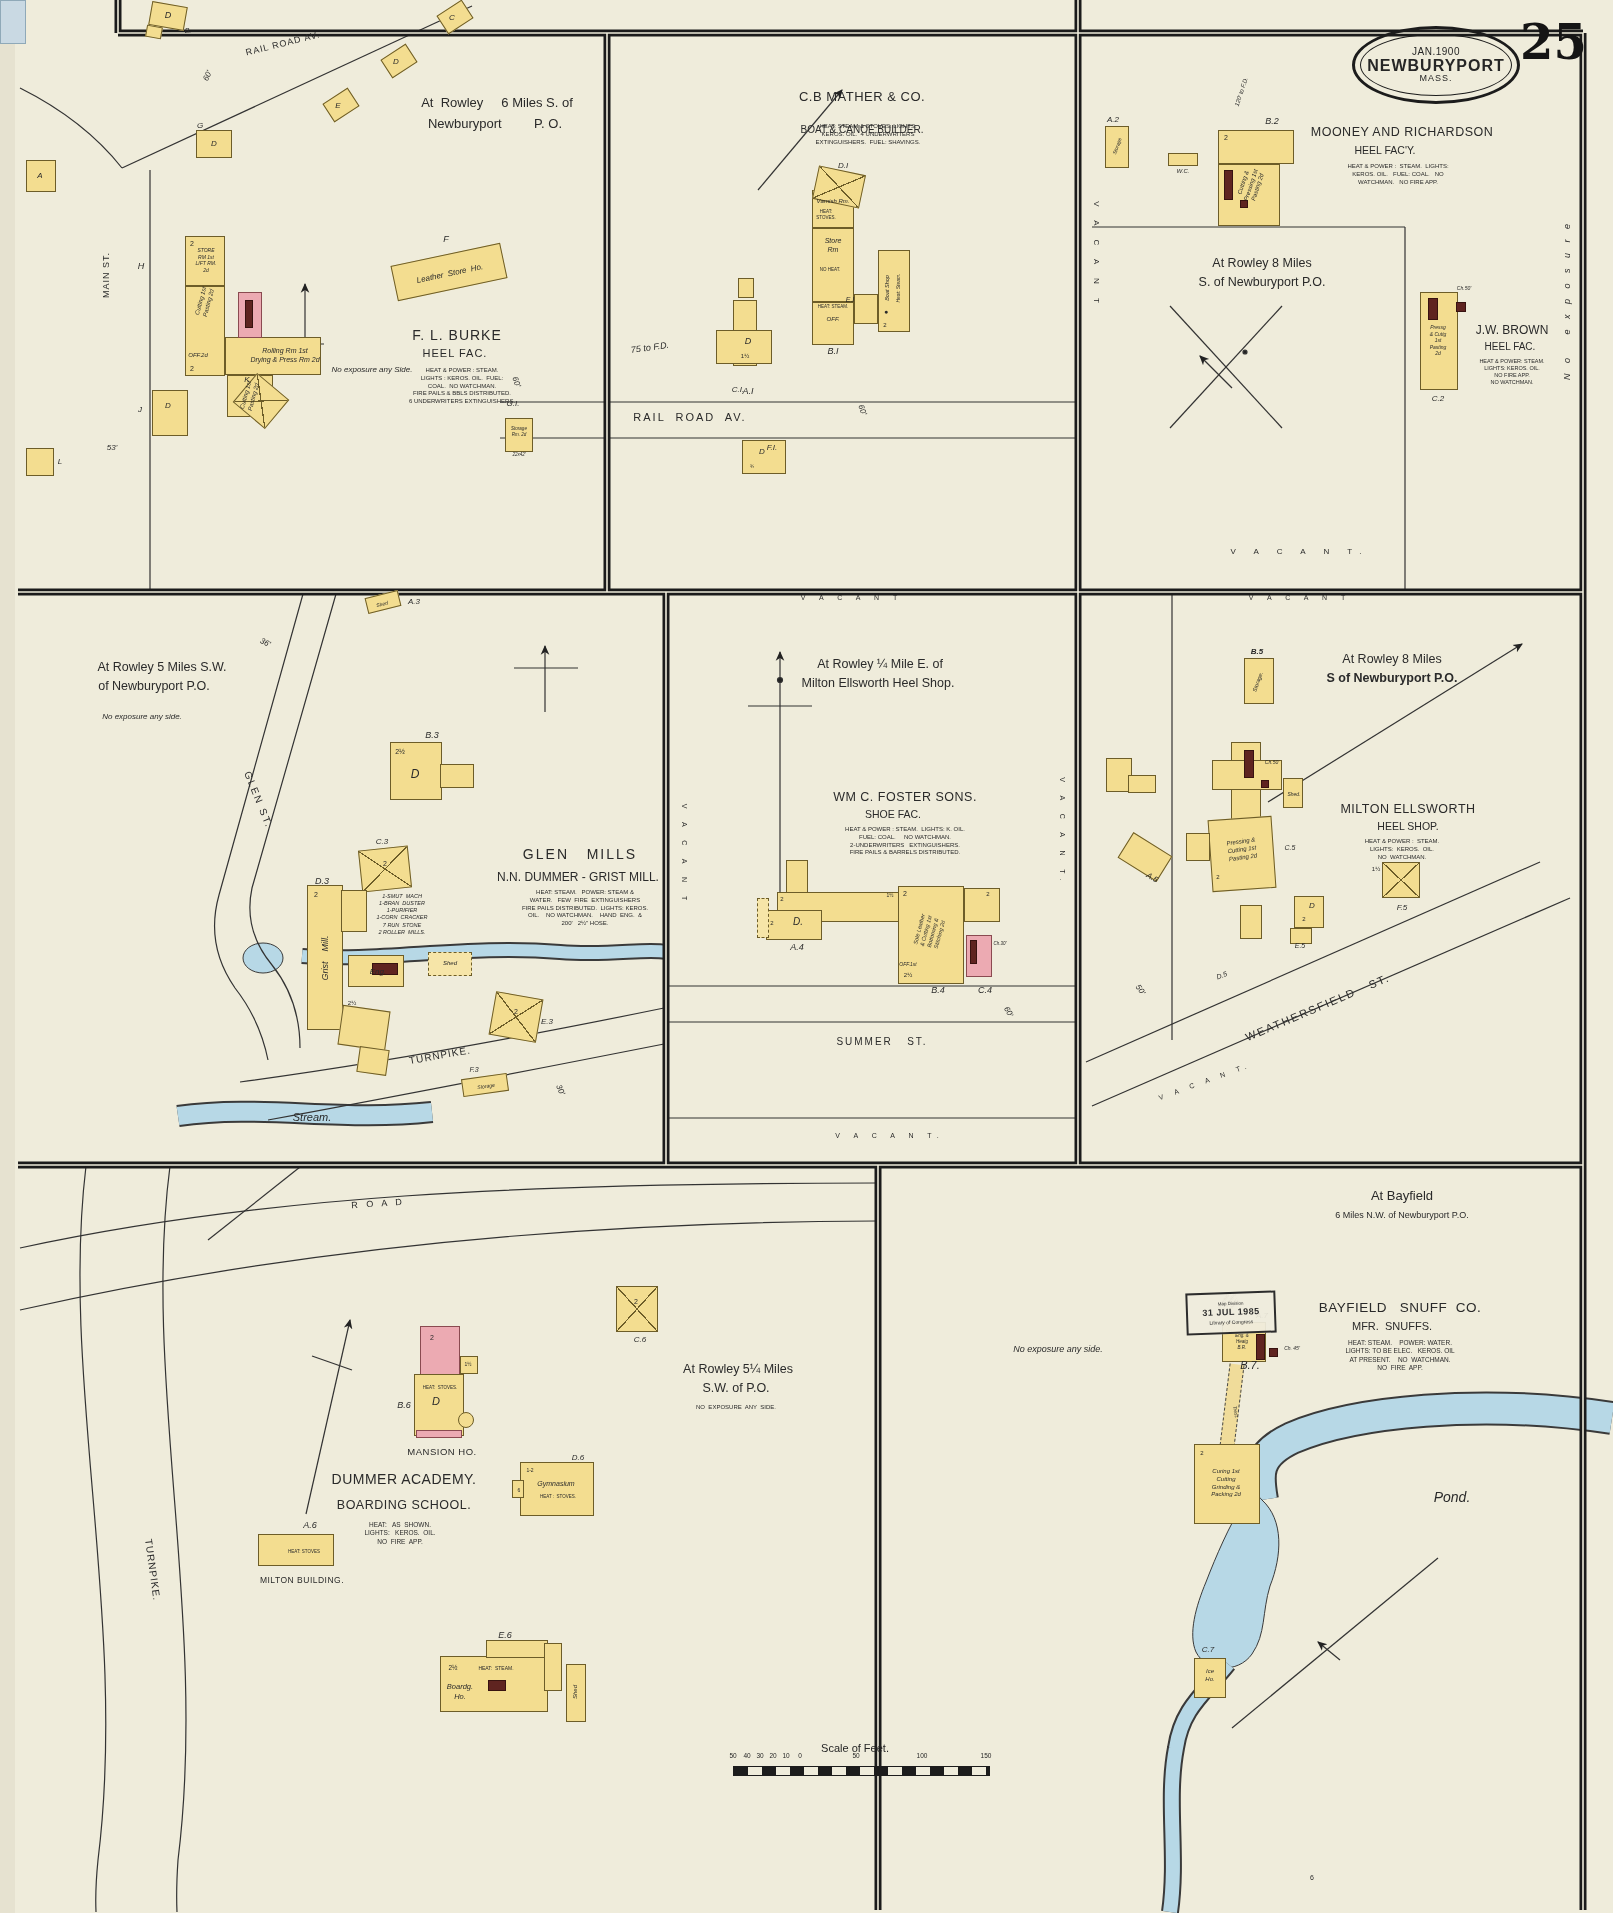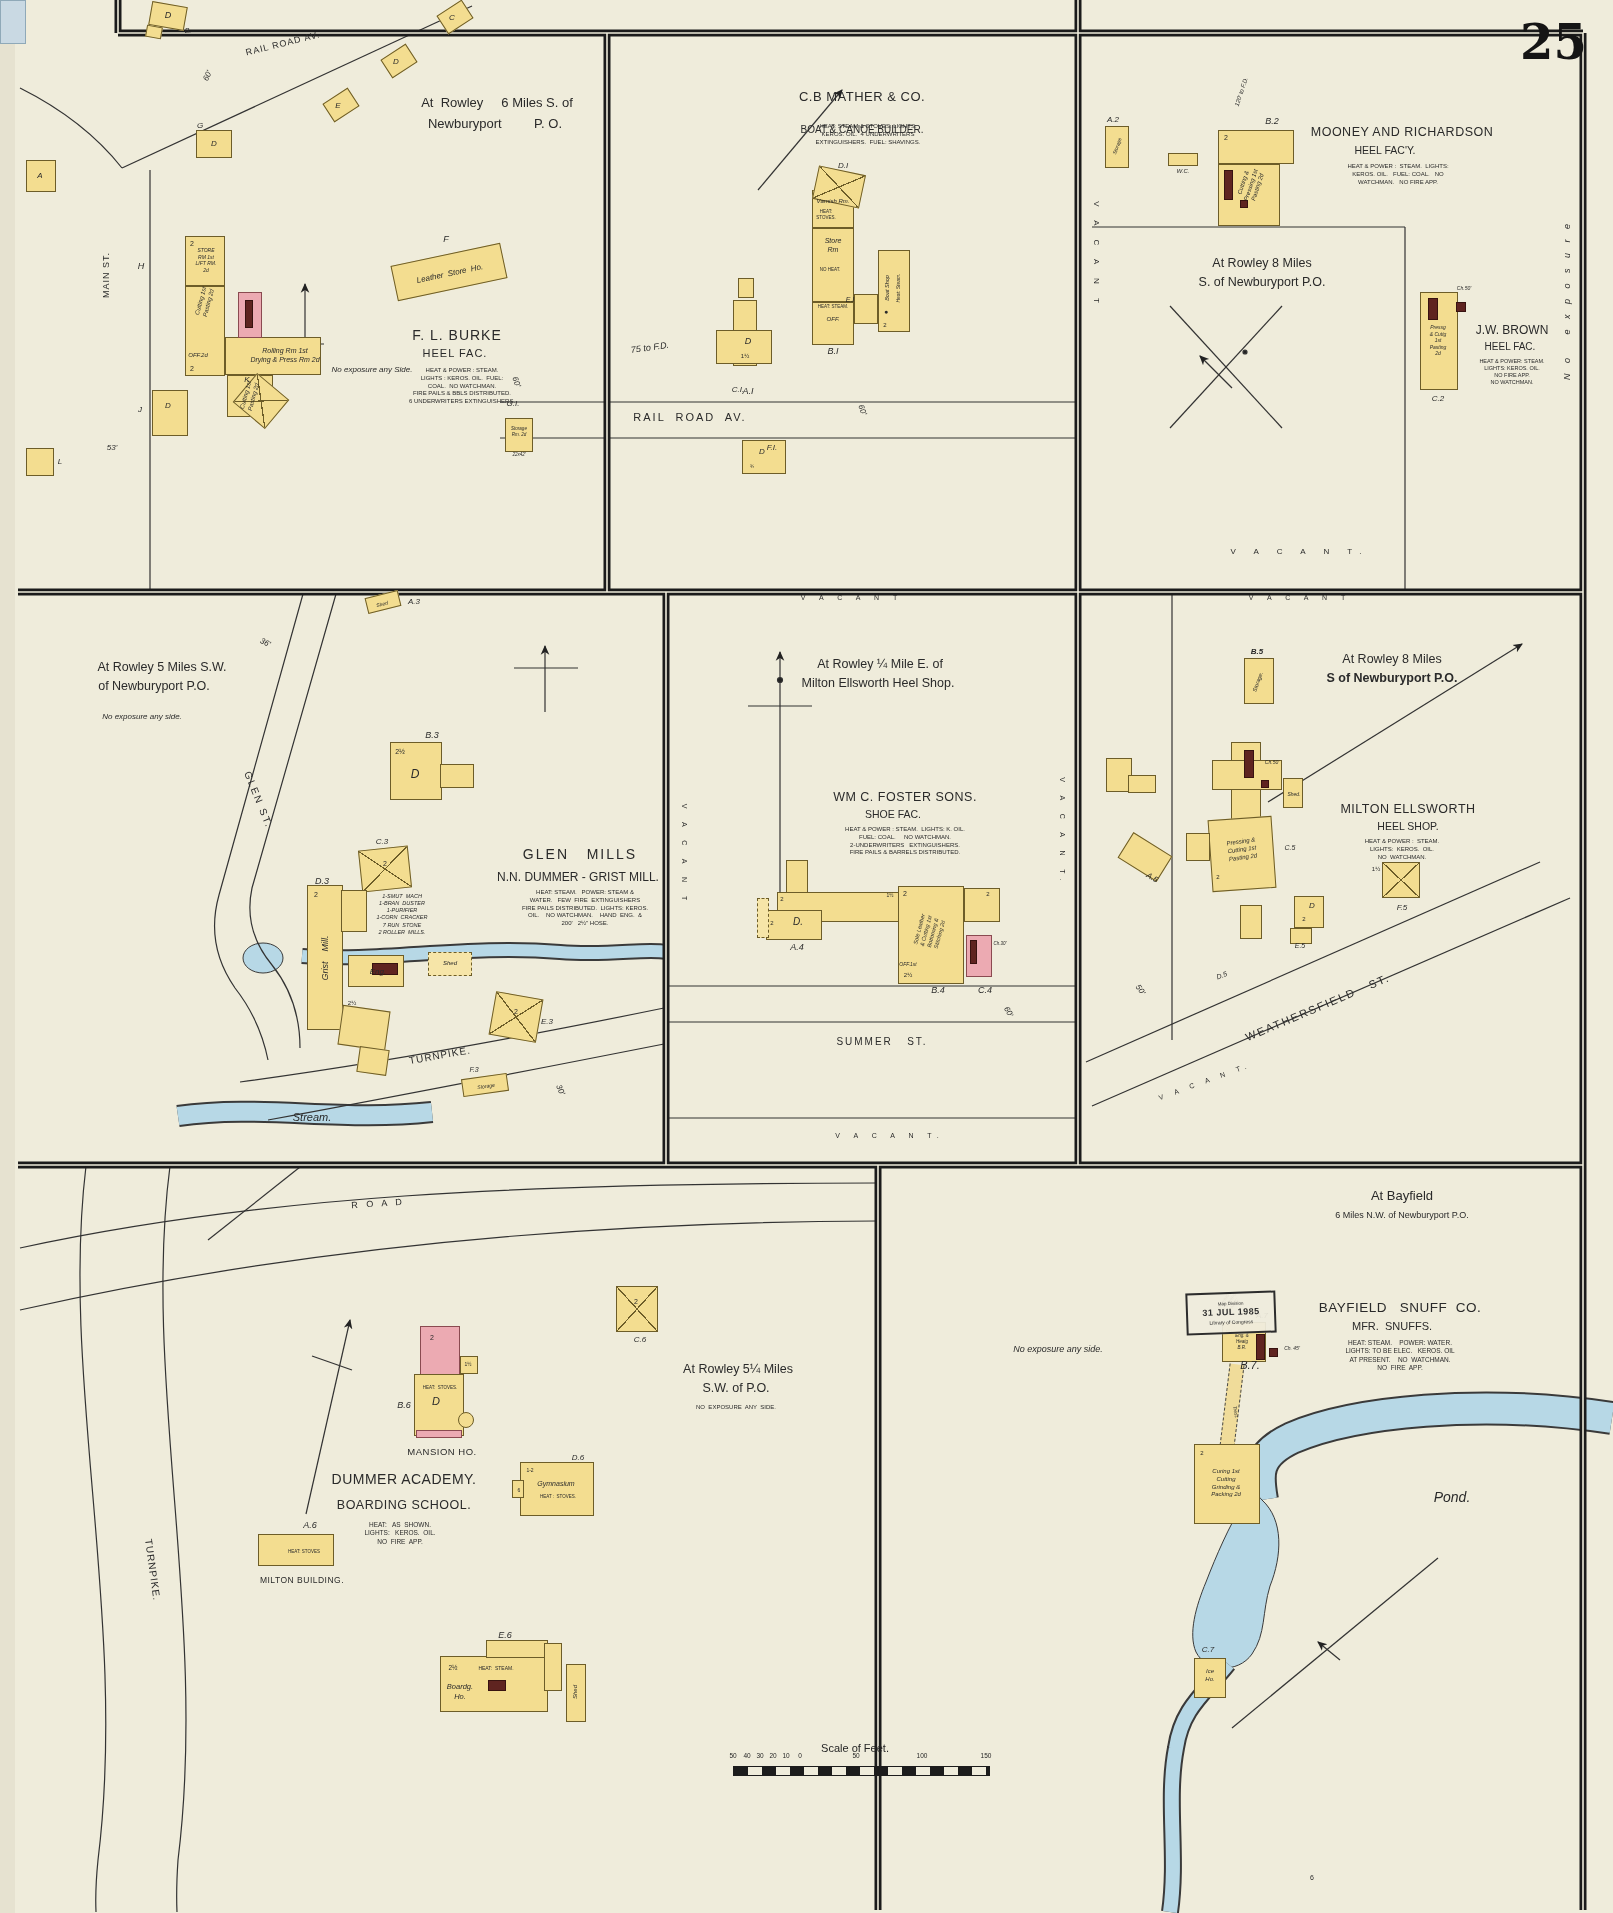--- a/index.html
+++ b/index.html
@@ -504,20 +504,27 @@
 Grinding &amp;
 Packing 2d</div>
       <div class="lbl" style="left: 1202px; top: 1454px; font-size: 6px; transform: translate(-50%, -50%) rotate(0deg);">2</div>
       <div class="lbl i" style="left: 1452px; top: 1498px; font-size: 14px; transform: translate(-50%, -50%) rotate(0deg);">Pond.</div>
       <div class="lbl i" style="left: 1208px; top: 1650px; font-size: 8px; transform: translate(-50%, -50%) rotate(0deg);">C.7</div>
       <div class="lbl i l" style="left: 1210px; top: 1676px; font-size: 6px; transform: translate(-50%, -50%) rotate(0deg);">Ice
 Ho.</div>
       <div class="lbl" style="left: 1312px; top: 1878px; font-size: 7px; transform: translate(-50%, -50%) rotate(0deg);">6</div>
     </div>
 
+  <div id="title-oval">
+    <div class="inner">
+      <span id="title-date">JAN.1900</span>
+      <span id="title-city">NEWBURYPORT</span>
+      <span id="title-state">MASS.</span>
+    </div>
+  </div>
   <div id="sheet-number">25</div>
 
   <div id="scale-title">Scale of Feet.</div>
   <div id="scale-bar"></div>
   <div id="scale-ticks">
       <span style="left: 733px;">50</span>
       <span style="left: 747px;">40</span>
       <span style="left: 760px;">30</span>
       <span style="left: 773px;">20</span>
       <span style="left: 786px;">10</span>

